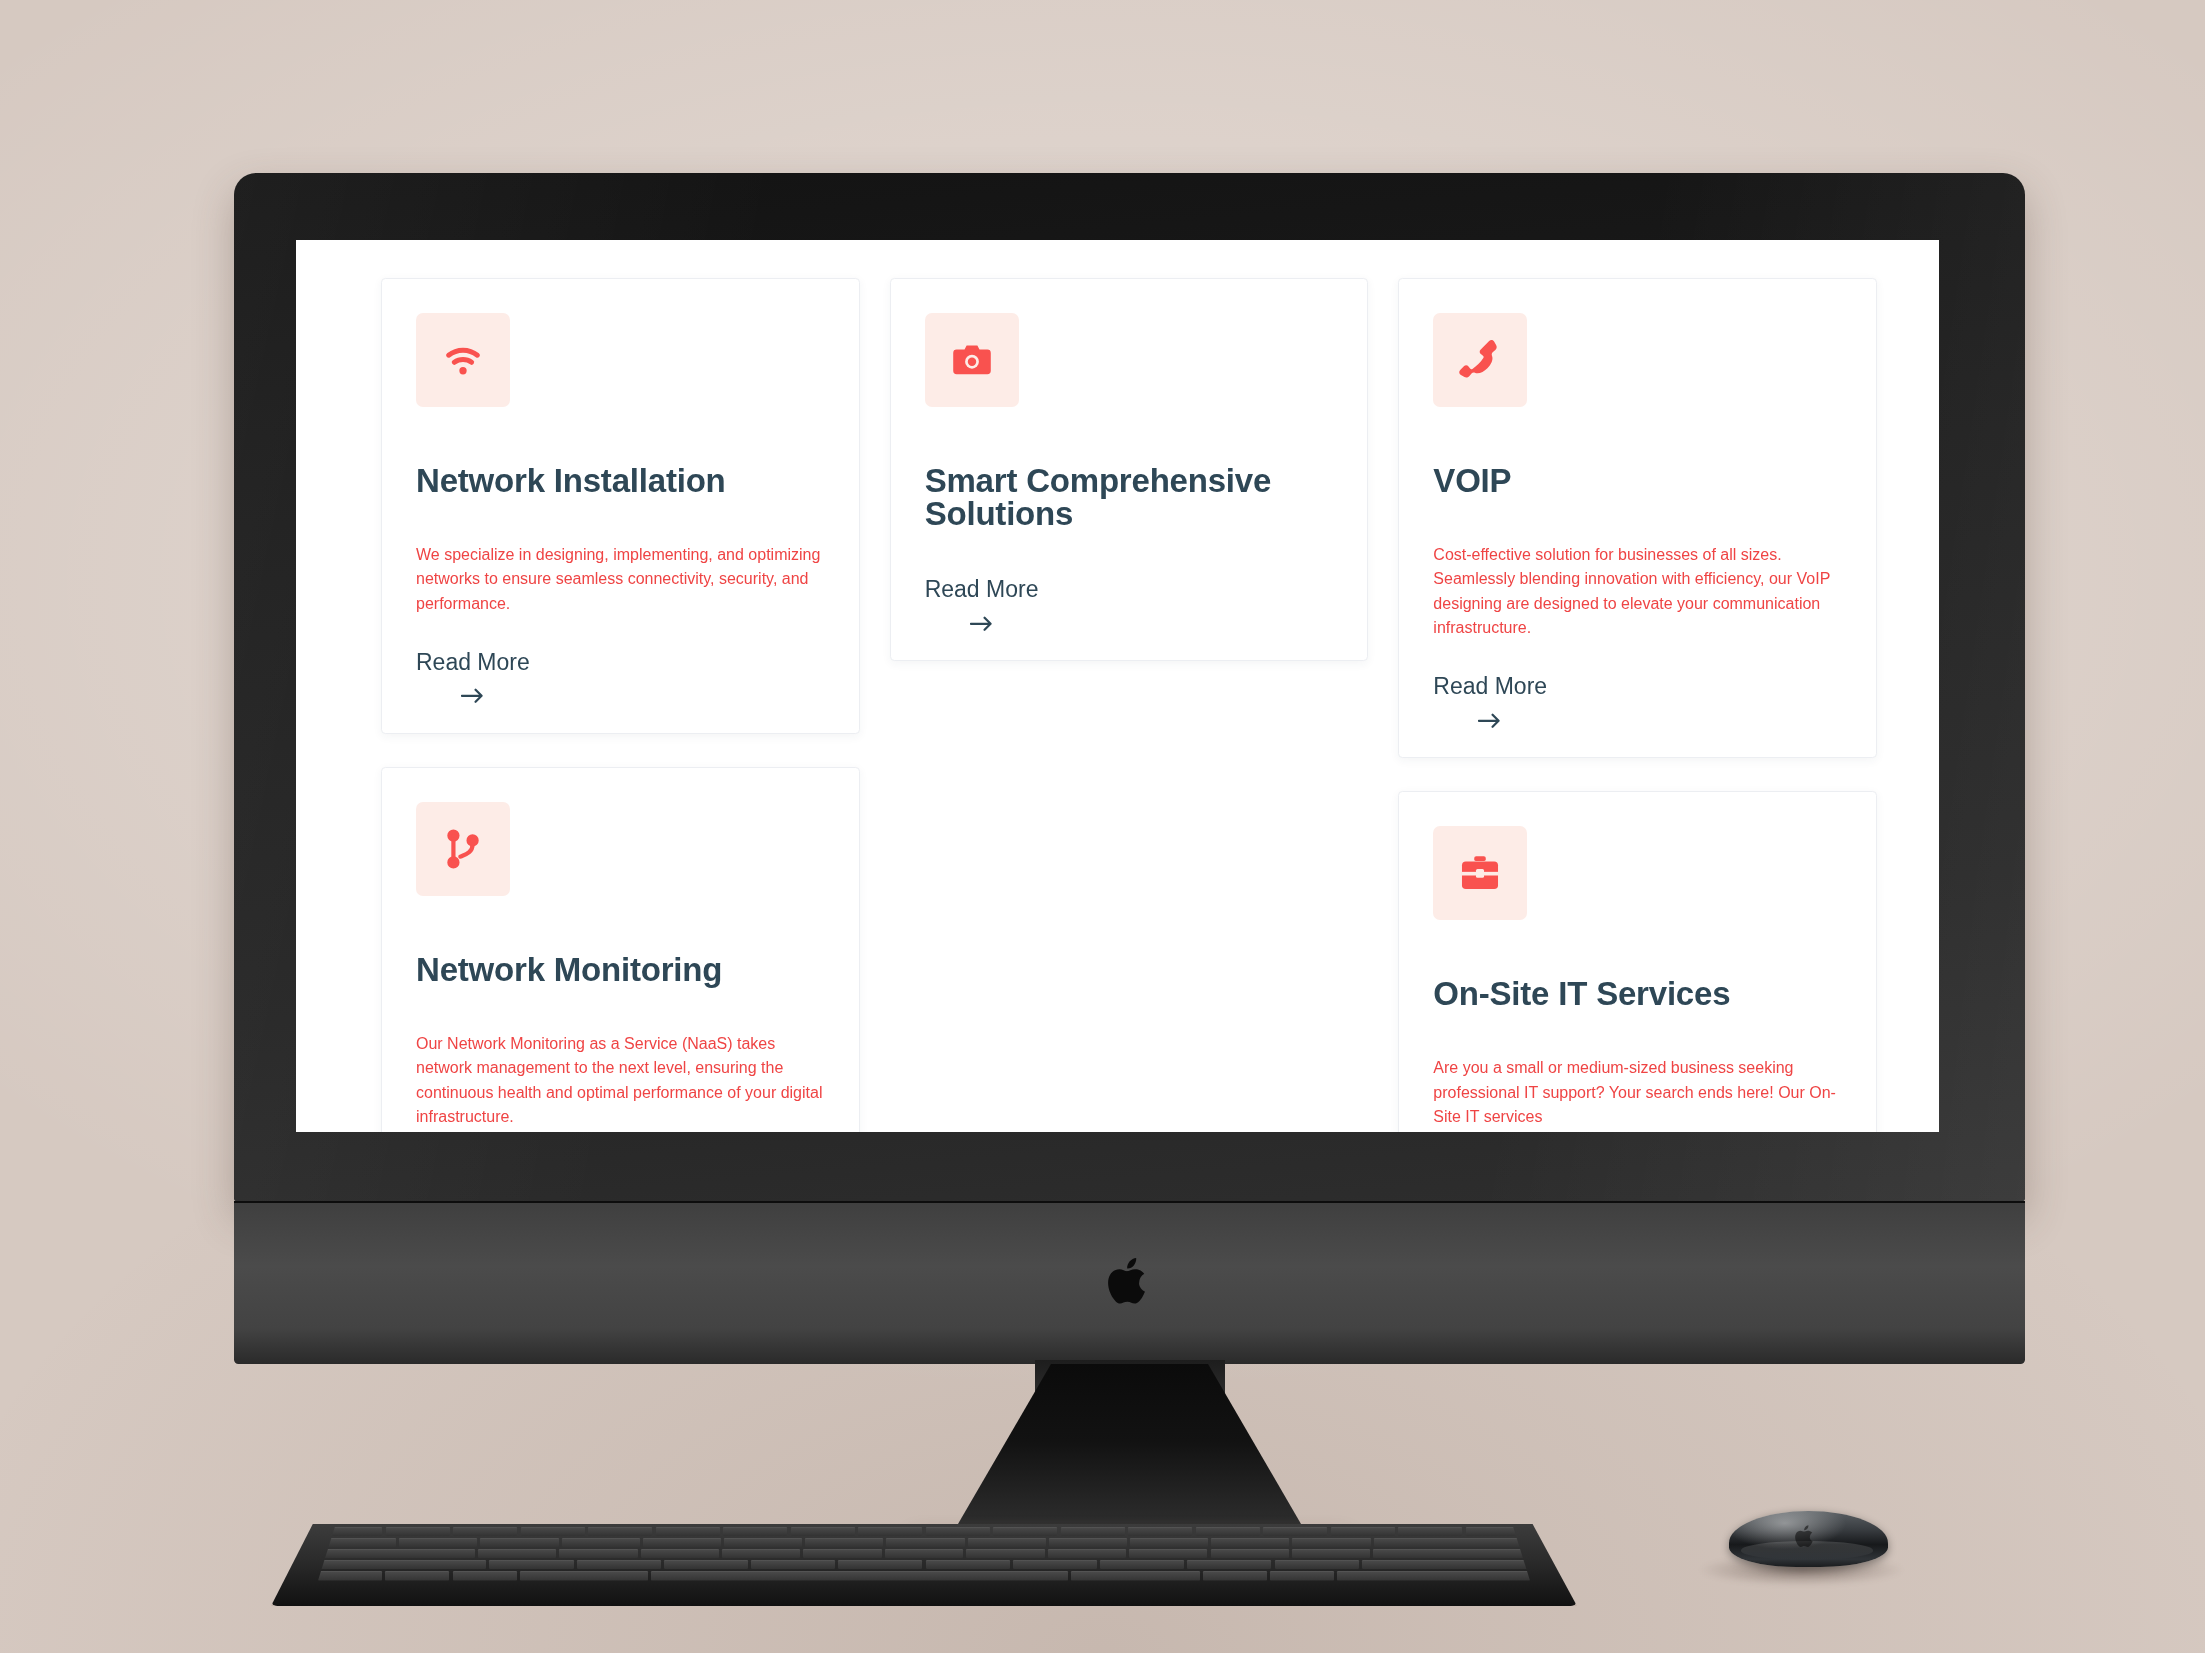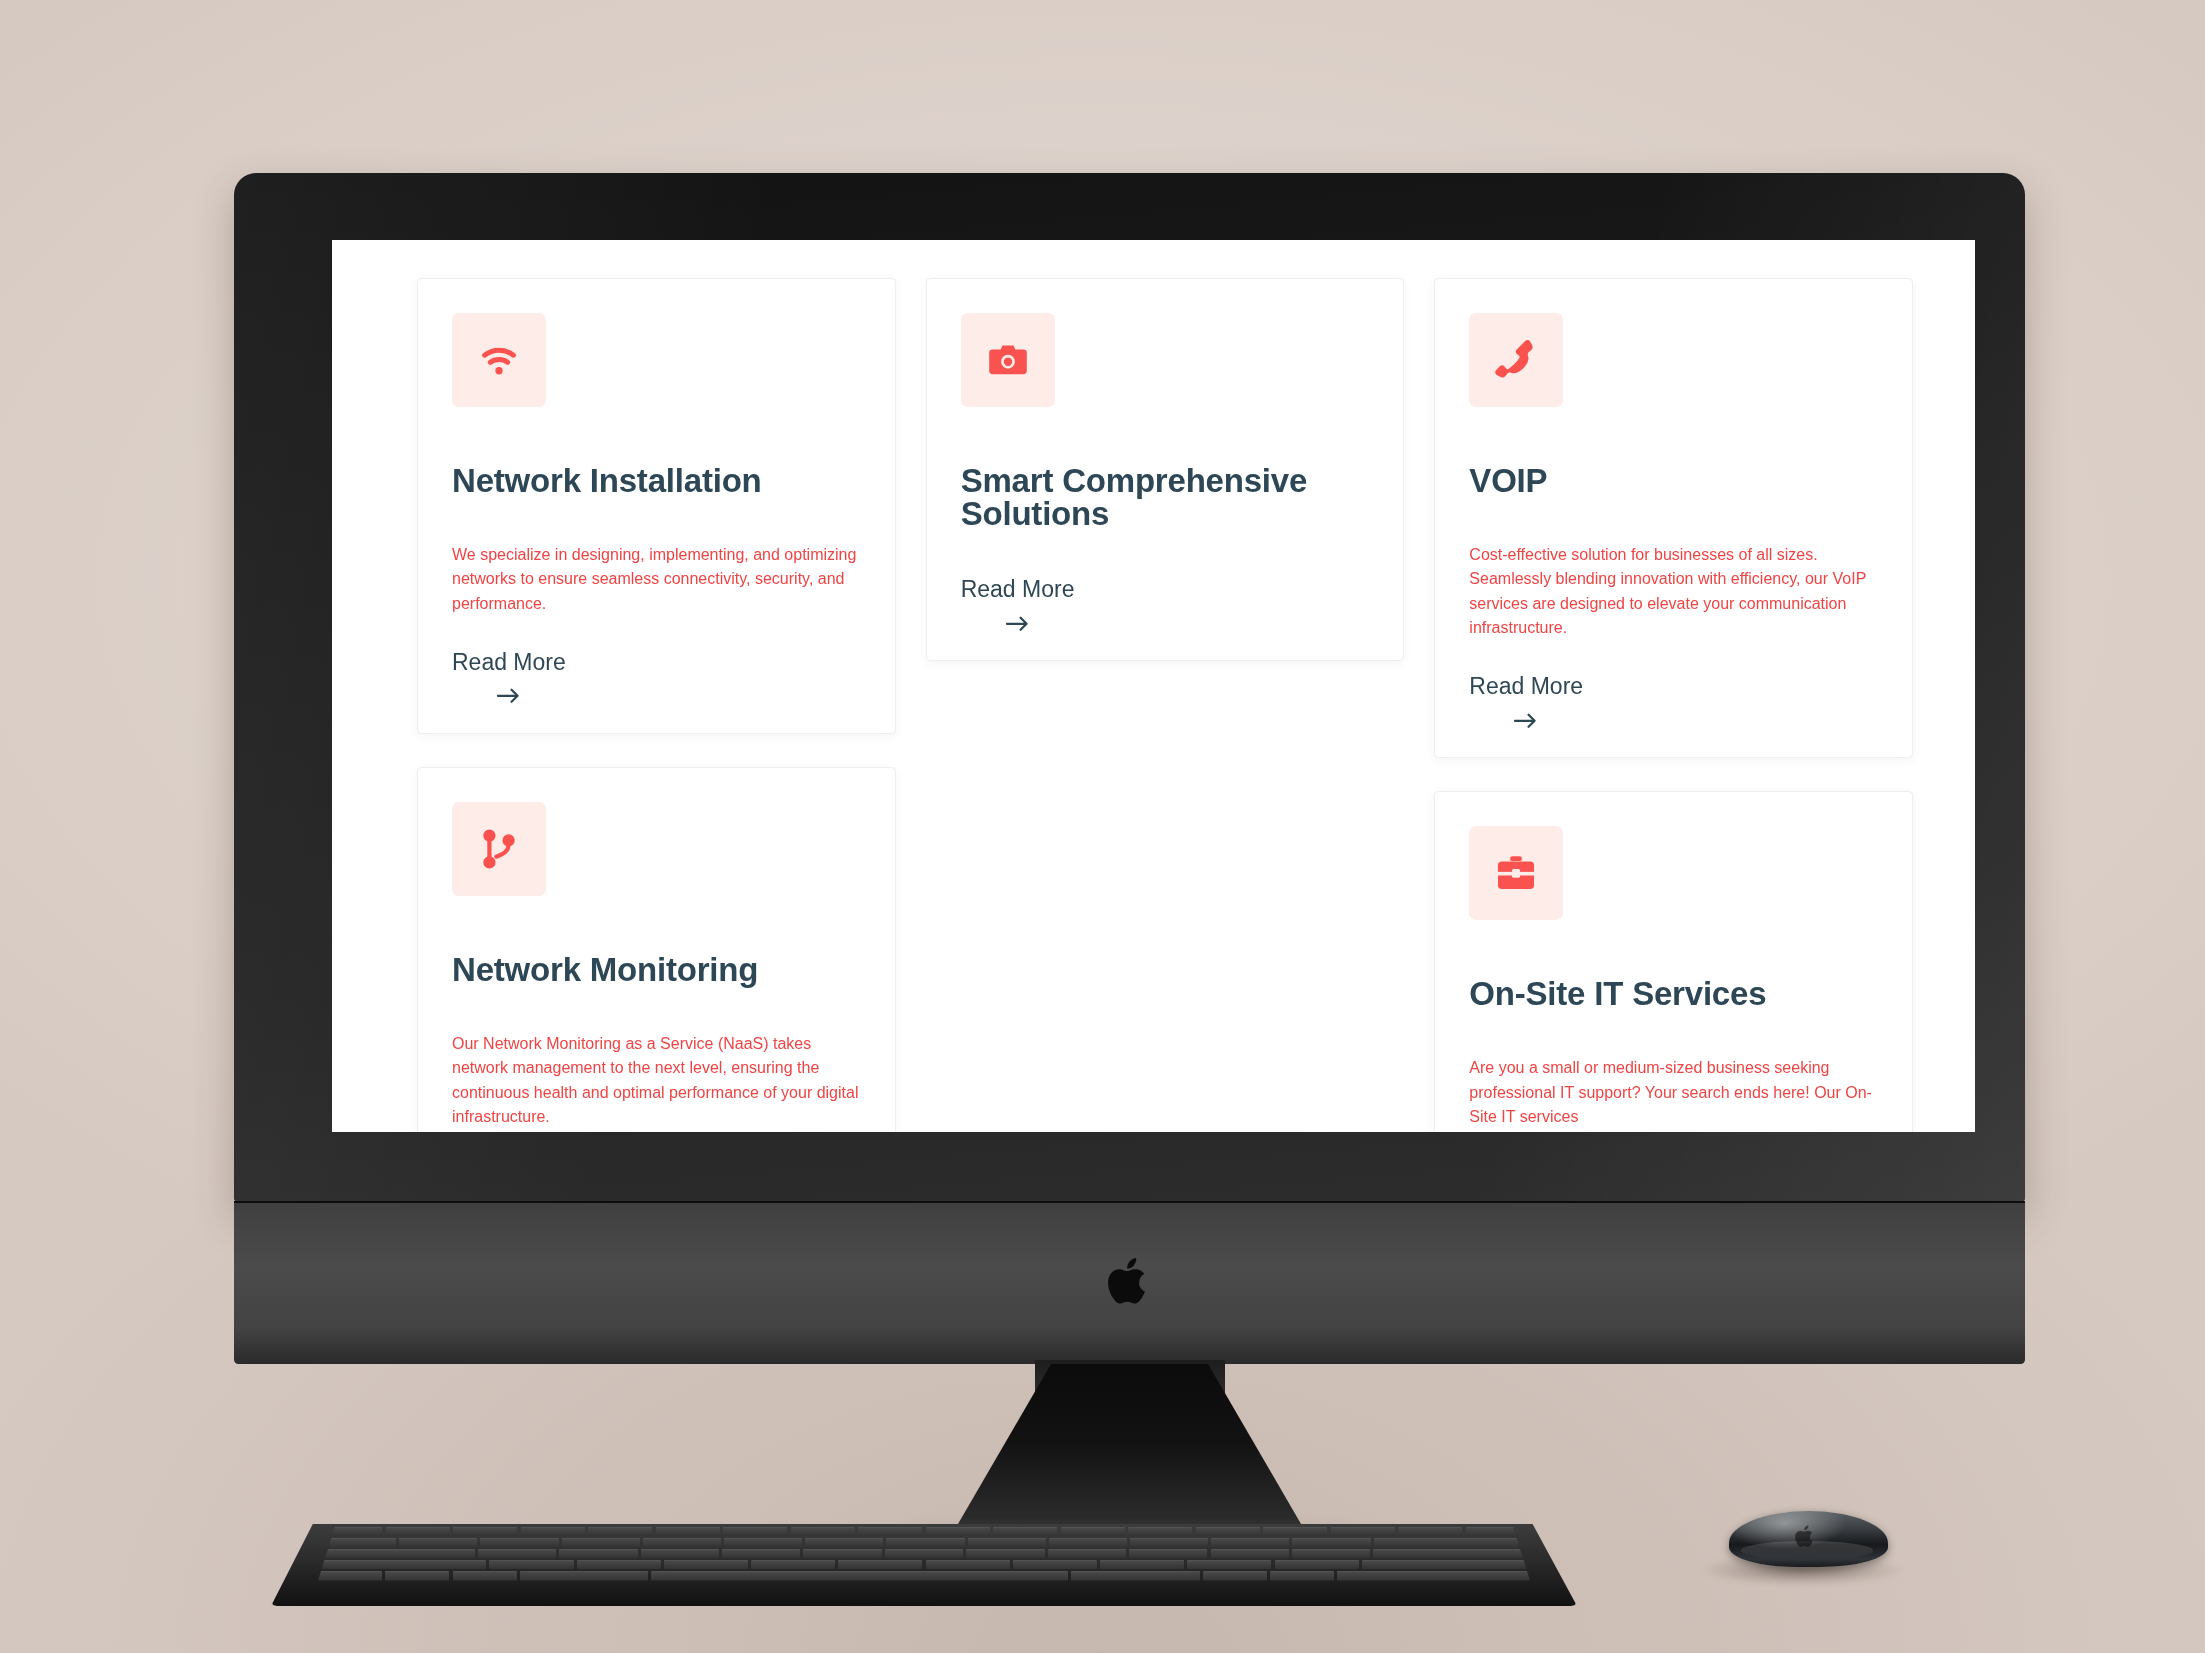--- a/index.html
+++ b/index.html
@@ -26,21 +26,21 @@
     border-radius:22px 22px 2.6px 2.6px;
     box-shadow:0 17.6px 40px rgba(80,60,50,.30);
   }
   .bezel-sheen{
     position:absolute;left:0;top:0;width:100%;height:1028px;border-radius:22px 22px 2.6px 2.6px;
     background:linear-gradient(100deg,rgba(255,255,255,.05) 0%,rgba(255,255,255,0) 28%,rgba(255,255,255,0) 72%,rgba(255,255,255,.07) 100%);
     pointer-events:none;
   }
   .screen{
     position:absolute;left:62px;top:67px;width:1643px;height:892px;
-    background:#ffffff;overflow:hidden;margin-left:36px;
+    background:#ffffff;overflow:hidden;
   }
   .chin{
     position:absolute;left:0;top:1028px;width:100%;height:163px;
     background:linear-gradient(180deg,#3f3f3f 0%,#4b4b4b 40%,#434343 78%,#2a2a2a 100%);
     border-radius:0 0 4.4px 4.4px;
     display:flex;align-items:center;justify-content:center;
   }
   .chin-top-line{position:absolute;left:0;top:0;width:100%;height:2.2px;background:#0d0d0d;}
   .apple-logo{width:48px;height:56px;position:relative;top:-1.8px;}
   .foot{
@@ -209,21 +209,21 @@
       </div>
 
       <div class="col">
         <div class="card spacer">
           <div class="icon-tile">
             <svg viewBox="0 0 24 24">
               <path d="M17.8 3.6c.9-.9 2.3-.7 2.9.4l1.1 2c.5.9.3 2-.5 2.7l-1.5 1.3c-.5.5-.7 1.2-.4 1.9.9 2.1-.4 4.9-2.6 7.1s-5 3.5-7.1 2.6c-.7-.3-1.4-.1-1.9.4l-1.3 1.5c-.7.8-1.8 1-2.7.5l-2-1.1c-1.1-.6-1.3-2-.4-2.9l2.2-2.2c.7-.7 1.9-.6 2.5.2l.9 1.2c.3.4.9.5 1.3.2 1.2-.8 2.4-1.8 3.4-2.8 1-1 2-2.2 2.8-3.4.3-.4.2-1-.2-1.3l-1.2-.9c-.8-.6-.9-1.8-.2-2.5z" fill="#f9524f" transform="translate(0.4,-1.2) scale(0.92)"></path>
             </svg>
           </div>
           <h3>VOIP</h3>
-          <p>Cost-effective solution for businesses of all sizes. Seamlessly blending innovation with efficiency, our VoIP services are designed to elevate your communication infrastructure.</p>
+          <p>Cost-effective solution for businesses of all sizes. Seamlessly blending innovation with efficiency, our VoIP designing are designed to elevate your communication infrastructure.</p>
           <a class="read-more">
             <span>Read More</span>
             <svg viewBox="0 0 28 20">
               <path d="M1 10h22M17 3l7 7-7 7" stroke="#2e4756" stroke-width="2.6" fill="none" stroke-linecap="round" stroke-linejoin="round"></path>
             </svg>
           </a>
         </div>
 
         <div class="card">
           <div class="icon-tile">

